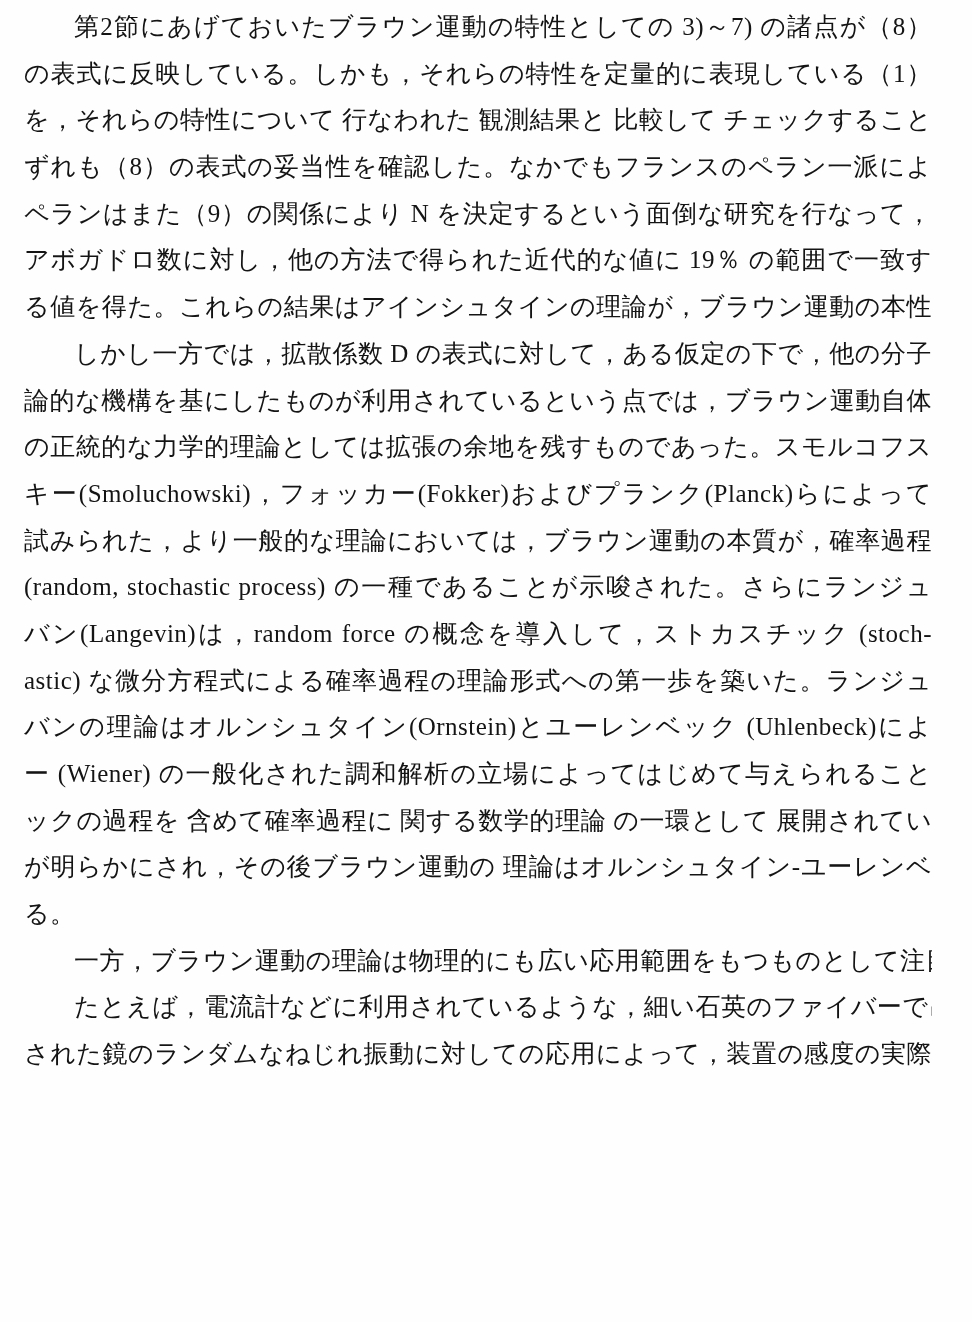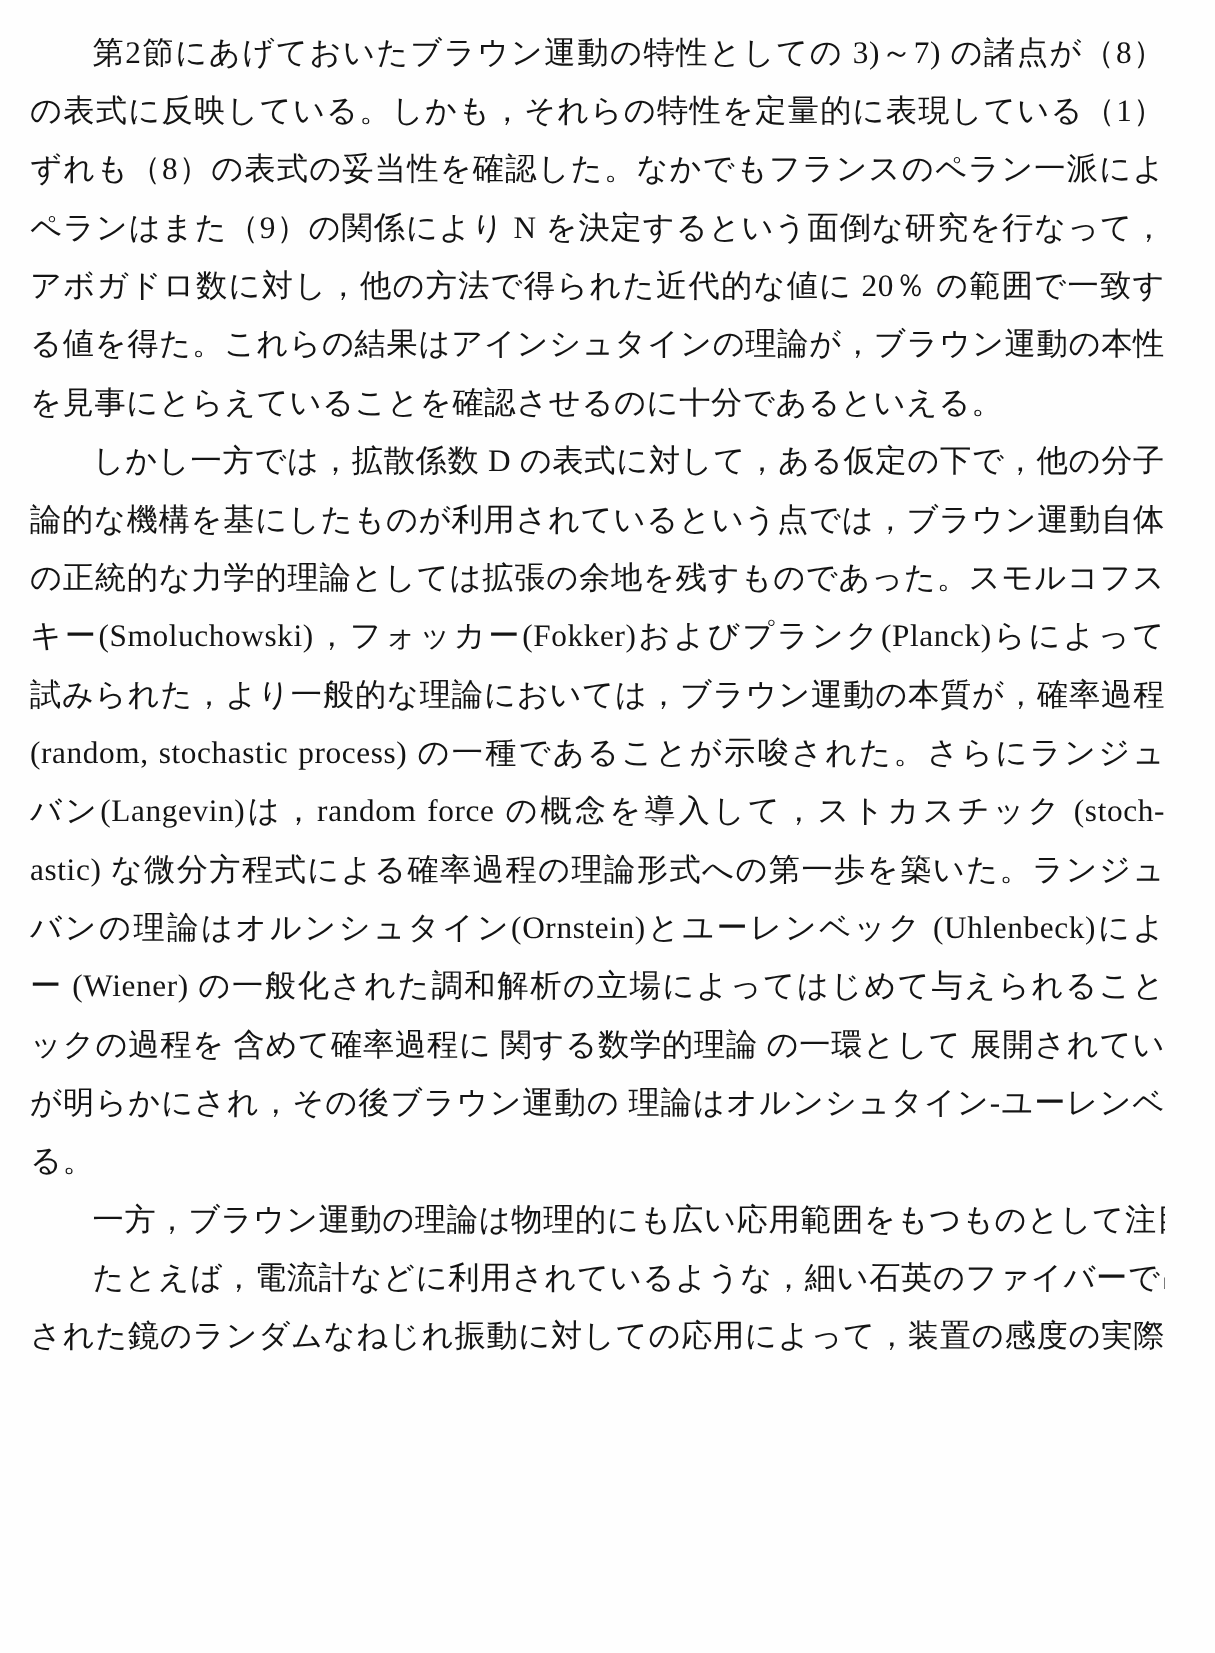--- a/index.html
+++ b/index.html
@@ -7,21 +7,21 @@
     padding: 0;
     width: 972px;
     height: 1322px;
     background: #fefefe;
     overflow: hidden;
   }
   .page {
     box-sizing: border-box;
     width: 972px;
     height: 1322px;
-    padding: 20px 40px 0 24px;
+    padding: 4px 40px 0 24px;
     background: #fefefe;
     font-family: "Liberation Serif", "DejaVu Serif", serif;
     color: #141414;
   }
   .paragraph {
     margin: 0;
     padding: 0;
   }
   .line {
     height: 46.7px;
@@ -43,25 +43,25 @@
   }
 </style>
 </head>
 <body>
 
 <div class="page">
 
   <div class="paragraph">
     <div class="line indent">第2節にあげておいたブラウン運動の特性としての 3)～7) の諸点が（8）</div>
     <div class="line">の表式に反映している。しかも，それらの特性を定量的に表現している（1）</div>
+    <div class="line">を，それらの特性について 行なわれた 観測結果と 比較して チェックすること</div>
     <div class="line">ずれも（8）の表式の妥当性を確認した。なかでもフランスのペラン一派によ</div>
     <div class="line">ペランはまた（9）の関係により N を決定するという面倒な研究を行なって，</div>
-    <div class="line">アボガドロ数に対し，他の方法で得られた近代的な値に 20％ の範囲で一致す</div>
+    <div class="line">アボガドロ数に対し，他の方法で得られた近代的な値に 19％ の範囲で一致す</div>
     <div class="line">る値を得た。これらの結果はアインシュタインの理論が，ブラウン運動の本性</div>
-    <div class="line end">を見事にとらえていることを確認させるのに十分であるといえる。</div>
   </div>
 
   <div class="paragraph">
     <div class="line indent">しかし一方では，拡散係数 D の表式に対して，ある仮定の下で，他の分子</div>
     <div class="line">論的な機構を基にしたものが利用されているという点では，ブラウン運動自体</div>
     <div class="line">の正統的な力学的理論としては拡張の余地を残すものであった。スモルコフス</div>
     <div class="line">キー(Smoluchowski)，フォッカー(Fokker)およびプランク(Planck)らによって</div>
     <div class="line">試みられた，より一般的な理論においては，ブラウン運動の本質が，確率過程</div>
     <div class="line">(random, stochastic process) の一種であることが示唆された。さらにランジュ</div>
     <div class="line">バン(Langevin)は，random force の概念を導入して，ストカスチック (stoch-</div>

